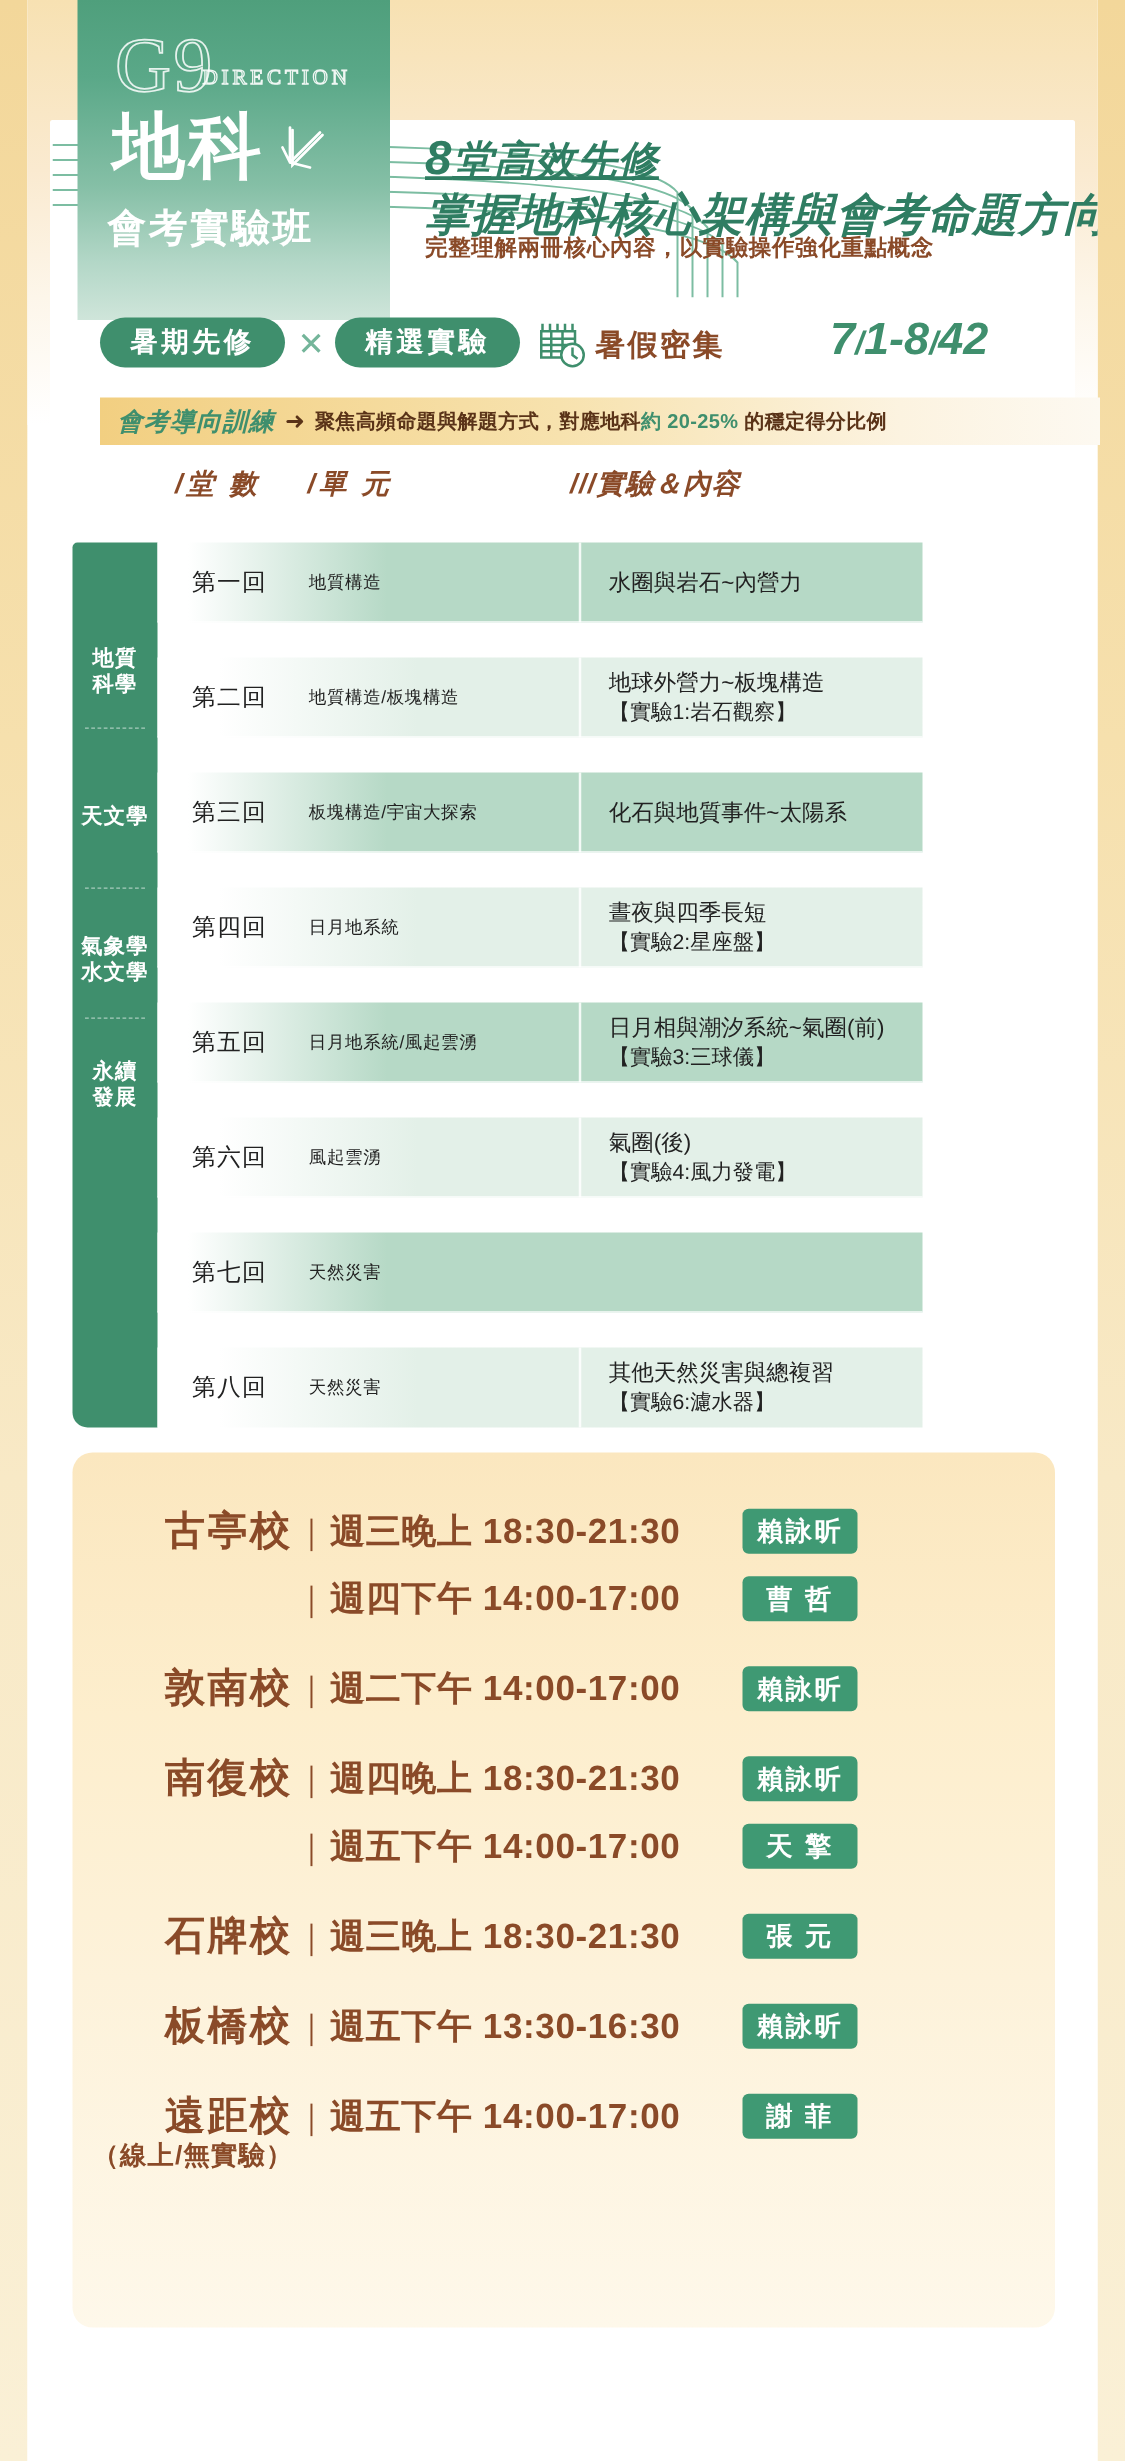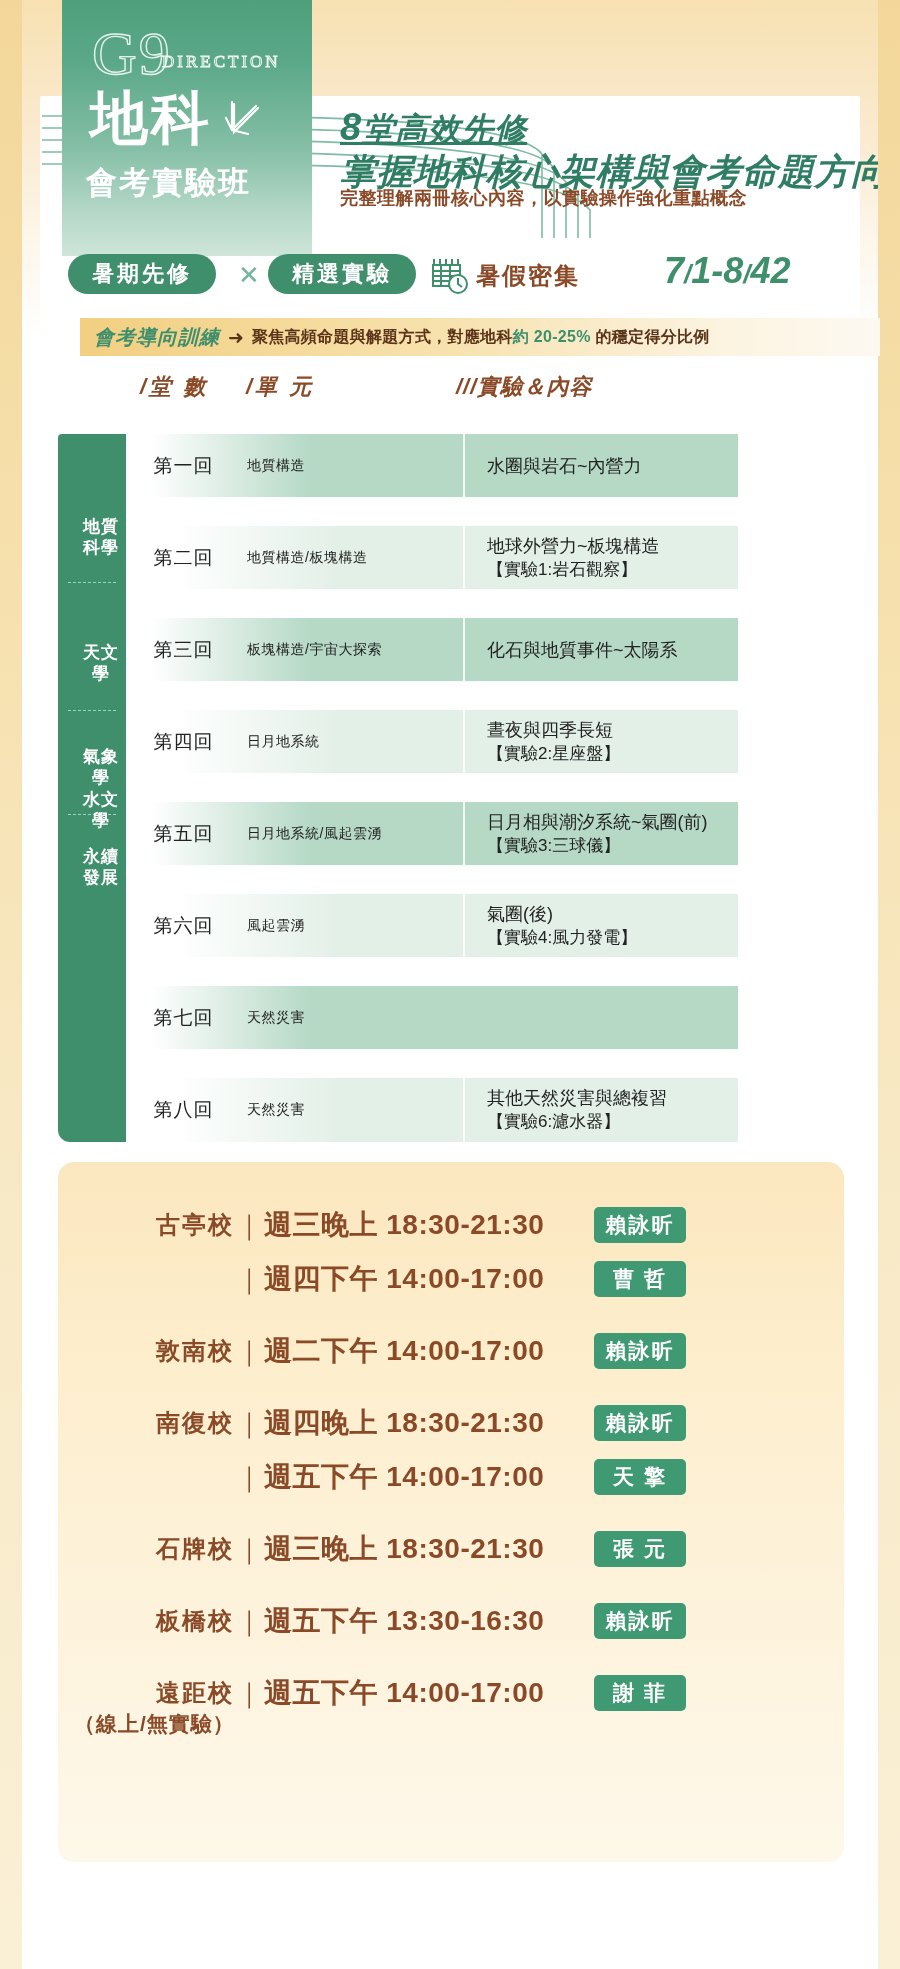--- a/index.html
+++ b/index.html
@@ -163,21 +163,21 @@
     border-radius: 20px;
     background: #3f8f6d;
     color: #fff;
     font-size: 22px;
     font-weight: bold;
     letter-spacing: 3px;
     display: flex;
     align-items: center;
     justify-content: center;
   }
-  .pill-1 { left: 8px; width: 148px; }
+  .pill-1 { left: 20px; width: 148px; }
   .pill-2 { left: 208px; width: 148px; }
   .cross {
     position: absolute;
     left: 176px; top: 8px;
     width: 26px; height: 26px;
     color: #74b59a;
     font-size: 26px;
     font-weight: bold;
     line-height: 26px;
     text-align: center;
@@ -279,21 +279,20 @@
   }
   .cat {
     position: absolute;
     left: 0; width: 68px;
     color: #ffffff;
     font-size: 17px;
     font-weight: bold;
     text-align: center;
     line-height: 1.25;
     letter-spacing: 1px;
-    padding-left: 18px;
   }
   .cat-div {
     position: absolute;
     left: 10px; width: 48px; height: 0;
     border-top: 1px dashed rgba(255,255,255,.55);
   }
 
   .rows {
     margin-left: 68px;
     width: 612px;
@@ -361,21 +360,21 @@
   }
   .sline {
     display: flex;
     align-items: center;
     height: 54px;
     padding-left: 36px;
   }
   .campus {
     width: 140px;
     text-align: right;
-    font-size: 24px;
+    font-size: 32px;
     font-weight: bold;
     color: #8a4a28;
     letter-spacing: 2px;
   }
   .bar {
     width: 30px;
     text-align: center;
     font-size: 26px;
     color: #8a4a28;
     font-weight: 300;

